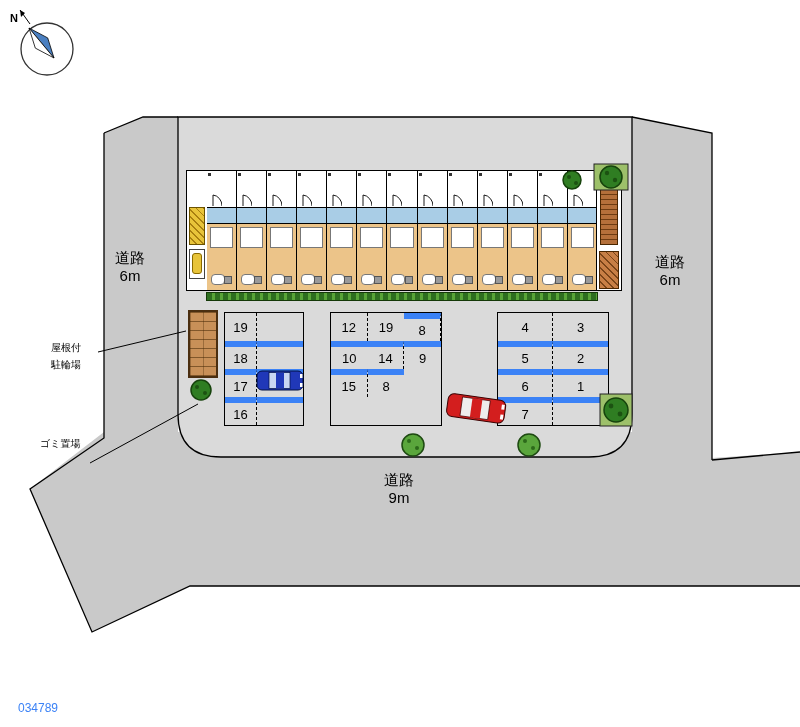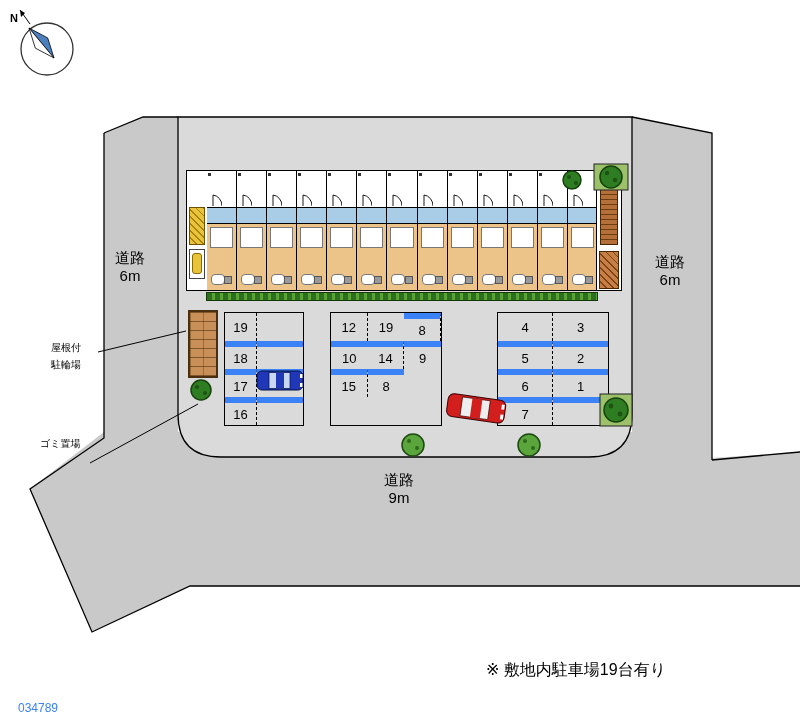--- a/index.html
+++ b/index.html
@@ -382,21 +382,20 @@
   </div>
   <div class="roadlabel" id="lbl-road-bottom">
     <div>道路</div>
     <div>9m</div>
   </div>
   <div class="annlabel" id="lbl-bike">
     <div>屋根付</div>
     <div>駐輪場</div>
   </div>
   <div class="annlabel" id="lbl-garbage">ゴミ置場</div>
-  <div id="caption">※ 敷地内駐車場19台有り</div>
   <div id="image-id">034789</div>
 
   <svg id="deco" width="800" height="727" viewBox="0 0 800 727">
 
     <line x1="98" y1="352" x2="186" y2="331" stroke="#000" stroke-width="1"></line>
     <line x1="90" y1="463" x2="198" y2="404" stroke="#000" stroke-width="1"></line>
 
     <rect x="594" y="164" width="34" height="26" style="fill:var(--bed,#9dc06a)" stroke="#222" stroke-width="1"></rect>
 
     <rect x="600" y="394" width="32" height="32" style="fill:var(--bed,#9dc06a)" stroke="#222" stroke-width="1"></rect>

